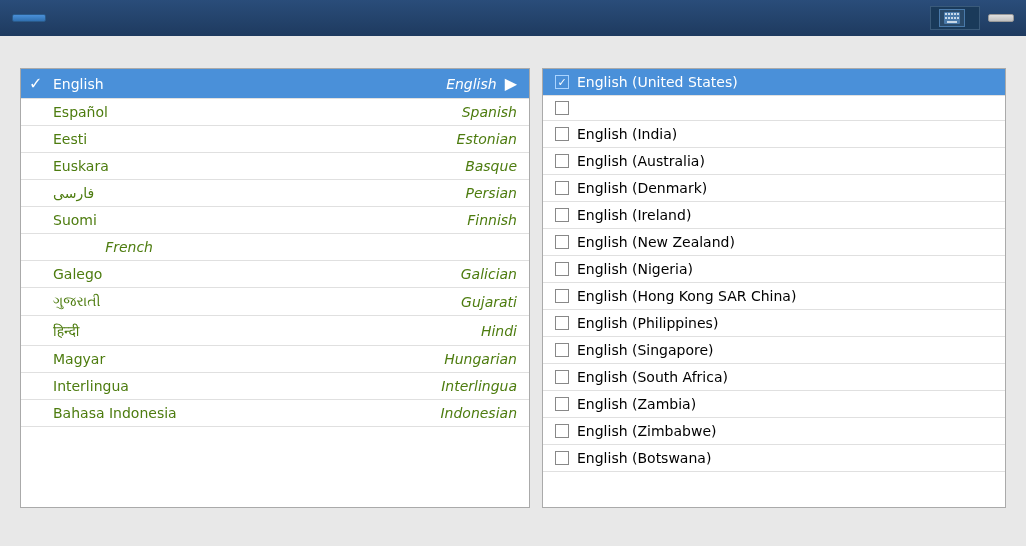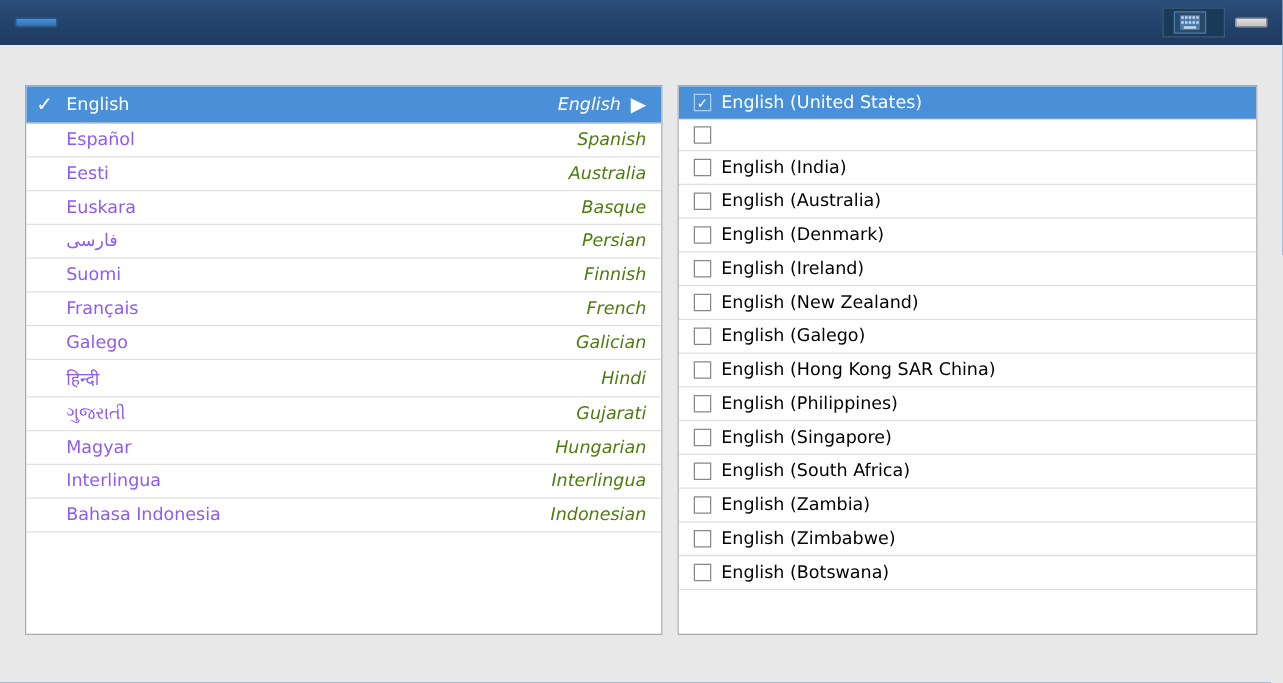--- a/index.html
+++ b/index.html
@@ -125,21 +125,21 @@
       font-style: italic;
     }
     .check-col {
       width: 24px;
       font-size: 16px;
       color: white;
       flex-shrink: 0;
     }
     .lang-native {
       flex: 1;
-      color: #8b5cf6;
+      color: #4d7c0f;
     }
     .lang-english {
       color: #4d7c0f;
       font-style: italic;
       text-align: right;
       min-width: 100px;
     }
     .arrow-col {
       margin-left: 8px;
       font-size: 16px;
@@ -237,56 +237,55 @@
           <span class="arrow-col">▶</span>
         </div>
         <div class="lang-row">
           <span class="check-col"></span>
           <span class="lang-native">Español</span>
           <span class="lang-english">Spanish</span>
         </div>
         <div class="lang-row">
           <span class="check-col"></span>
           <span class="lang-native">Eesti</span>
-          <span class="lang-english">Australia</span>
+          <span class="lang-english">Estonian</span>
         </div>
         <div class="lang-row">
           <span class="check-col"></span>
           <span class="lang-native">Euskara</span>
           <span class="lang-english">Basque</span>
         </div>
         <div class="lang-row">
           <span class="check-col"></span>
           <span class="lang-native">فارسی</span>
           <span class="lang-english">Persian</span>
         </div>
         <div class="lang-row">
           <span class="check-col"></span>
           <span class="lang-native">Suomi</span>
           <span class="lang-english">Finnish</span>
         </div>
         <div class="lang-row">
           <span class="check-col"></span>
-          <span class="lang-native">Français</span>
           <span class="lang-english">French</span>
         </div>
         <div class="lang-row">
           <span class="check-col"></span>
           <span class="lang-native">Galego</span>
           <span class="lang-english">Galician</span>
         </div>
         <div class="lang-row">
           <span class="check-col"></span>
+          <span class="lang-native">ગુજરાતી</span>
+          <span class="lang-english">Gujarati</span>
+        </div>
+        <div class="lang-row">
+          <span class="check-col"></span>
           <span class="lang-native">हिन्दी</span>
           <span class="lang-english">Hindi</span>
-        </div>
-        <div class="lang-row">
-          <span class="check-col"></span>
-          <span class="lang-native">ગુજરાતી</span>
-          <span class="lang-english">Gujarati</span>
         </div>
         <div class="lang-row">
           <span class="check-col"></span>
           <span class="lang-native">Magyar</span>
           <span class="lang-english">Hungarian</span>
         </div>
         <div class="lang-row">
           <span class="check-col"></span>
           <span class="lang-native">Interlingua</span>
           <span class="lang-english">Interlingua</span>
@@ -322,21 +321,21 @@
         <div class="locale-row">
           <span class="locale-checkbox"></span>
           <span class="locale-name">English (Ireland)</span>
         </div>
         <div class="locale-row">
           <span class="locale-checkbox"></span>
           <span class="locale-name">English (New Zealand)</span>
         </div>
         <div class="locale-row">
           <span class="locale-checkbox"></span>
-          <span class="locale-name">English (Galego)</span>
+          <span class="locale-name">English (Nigeria)</span>
         </div>
         <div class="locale-row">
           <span class="locale-checkbox"></span>
           <span class="locale-name">English (Hong Kong SAR China)</span>
         </div>
         <div class="locale-row">
           <span class="locale-checkbox"></span>
           <span class="locale-name">English (Philippines)</span>
         </div>
         <div class="locale-row">

